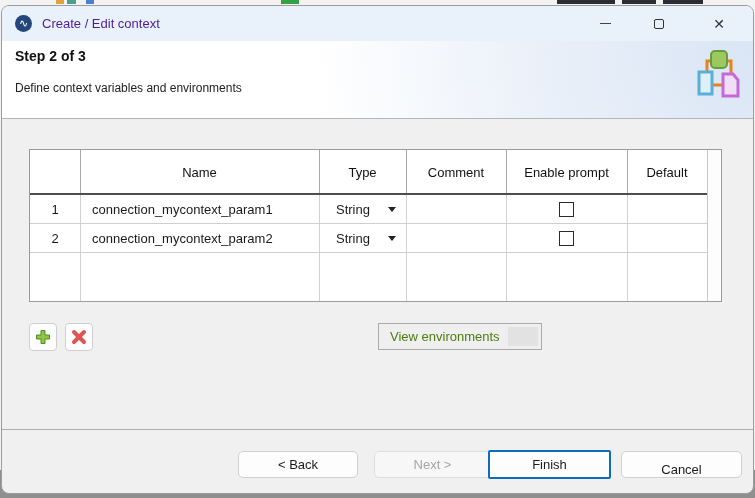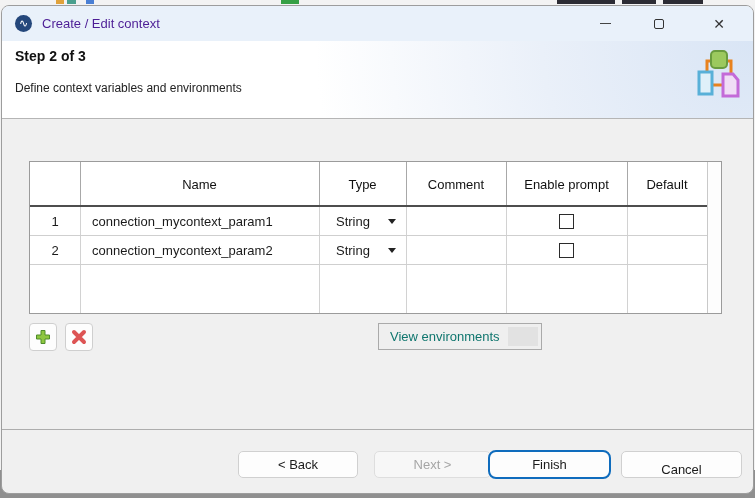--- a/index.html
+++ b/index.html
@@ -30,21 +30,21 @@
 
   .banner { position:absolute; left:0; top:35px; right:0; height:78px;
             background:radial-gradient(circle at 100% 0%, #d9e5f5 0%, #eaf0f9 28%, #ffffff 58%);
             border-bottom:1px solid #b5b5b5; }
   .step-title { position:absolute; left:13px; top:7px; font-size:14px; font-weight:bold; color:#111; }
   .step-sub   { position:absolute; left:13px; top:40px; font-size:12px; color:#222;text-align:right; }
   .banner-icon { position:absolute; right:12px; top:7px; }
 
   
   .ctx-table { position:absolute; left:27px; top:143px; width:693px; height:153px;
-               background:#fff; border:1px solid #9b9b9b;margin-top:12px; }
+               background:#fff; border:1px solid #9b9b9b; }
   .col-line { position:absolute; top:0; bottom:0; width:1px; }
   .hdr { position:absolute; left:0; top:0; right:0; height:45px; border-bottom:2px solid #4d4d4d; }
   .hdr .col-line { background:#a8a8a8; }
   .body-lines .col-line { top:45px; background:#d2d2d2; }
   .hcell { position:absolute; top:0; height:45px; display:flex; align-items:center; justify-content:center;
            font-size:13px; color:#111; }
   .row { position:absolute; left:0; right:0; height:29px; border-bottom:1px solid #cfcfcf; }
   .row-1 { top:45px; } .row-2 { top:74px; }
   .cell { position:absolute; top:0; height:29px; display:flex; align-items:center; font-size:13px; color:#1a1a1a; }
   .c-num   { left:0;   width:50px;  justify-content:center; }
@@ -55,36 +55,36 @@
                 border-left:4px solid transparent; border-right:4px solid transparent; border-top:5px solid #222; }
   .checkbox { width:15px; height:15px; border:1.5px solid #2b2b2b; background:#fff; }
   .scroll-strip { position:absolute; top:0; bottom:0; right:0; width:14px; border-left:1px solid #c9c9c9; background:#fdfdfd; }
 
   
   .tool-btn { position:absolute; top:317px; width:28px; height:28px; background:#fdfdfd;
               border:1px solid #cfcfcf; border-radius:4px; display:flex; align-items:center; justify-content:center; }
   .add-btn { left:27px; } .remove-btn { left:63px; }
 
   .view-env { position:absolute; left:376px; top:317px; width:164px; height:27px; background:#efefef;
-              border:1px solid #aaaaaa; font-size:13px; color:#0f766e; text-align:left;
+              border:1px solid #aaaaaa; font-size:13px; color:#4d7c0f; text-align:left;
               padding-left:11px; line-height:25px; }
   .view-env .combo-block { position:absolute; right:3px; top:3px; width:30px; height:19px; background:#e2e2e2; }
   .manage-env { position:absolute; left:545px; top:316px; width:158px; height:29px; background:#fdfdfd;
                 border:1px solid #ababab; border-radius:3px; font-size:13px; color:#111;
                 display:flex; align-items:center; justify-content:center; }
 
   .sep2 { position:absolute; left:0; right:0; top:423px; height:1px; background:#adadad; }
 
   
   .f-btn { position:absolute; top:445px; height:27px; background:#fdfdfd; border:1px solid #d0d0d0;
            border-radius:5px; font-size:13px; color:#1b1b1b;
            display:flex; align-items:center; justify-content:center; }
   .back-btn   { left:236px; width:120px; }
   .next-btn   { left:360px; width:117px; background:#f7f7f7; border-color:#dedede; color:#a5a5a5;margin-left:12px; }
-  .finish-btn { left:486px; width:123px; top:444px; height:29px; border:2px solid #0f6cbd; border-radius:8px; }
+  .finish-btn { left:486px; width:123px; top:444px; height:29px; border:2px solid #0f6cbd; border-radius:2px; }
   .cancel-btn { left:619px; width:121px;align-items:flex-end; }
 </style>
 </head>
 <body>
 
 <div class="bg-strip">
   <div class="bg-bit" style="left:56px;width:8px;background:#e0a23a;"></div>
   <div class="bg-bit" style="left:67px;width:9px;background:#4aa08f;"></div>
   <div class="bg-bit" style="left:86px;width:8px;background:#4a7fd4;"></div>
   <div class="bg-bit" style="left:281px;width:18px;background:#35a045;"></div>

